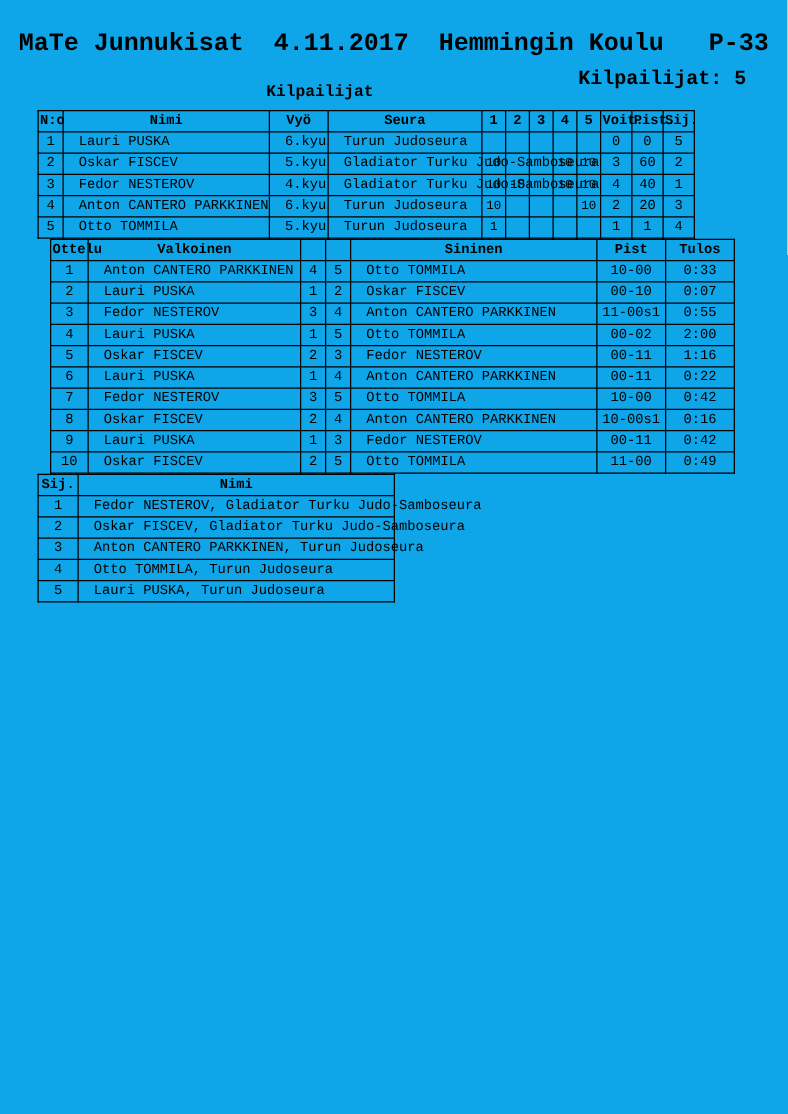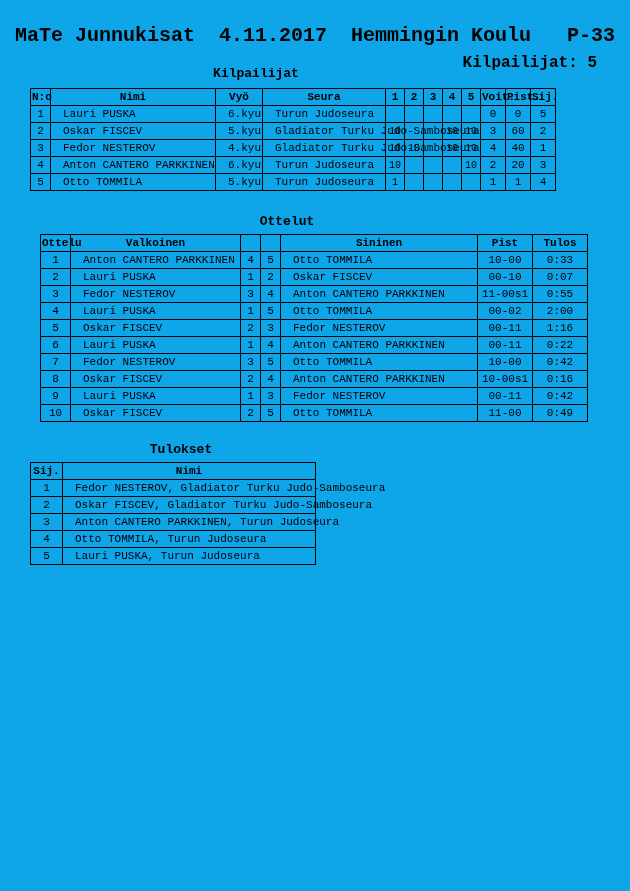--- a/index.html
+++ b/index.html
@@ -163,21 +163,20 @@
         <td class="mx"></td>
         <td class="mx"></td>
         <td class="mx"></td>
         <td class="ctr">1</td>
         <td class="ctr">1</td>
         <td class="ctr">4</td>
       </tr>
     </tbody>
   </table>
 
-  <div class="heading h2">Ottelut</div>
   <table class="t2">
     <colgroup>
       <col style="width:30px">
         <col style="width:170px">
         <col style="width:20px">
         <col style="width:20px">
       <col style="width:197px">
         <col style="width:55px">
         <col style="width:55px">
     </colgroup>
@@ -279,21 +278,20 @@
         <td class="left">Oskar FISCEV</td>
         <td class="ctr">2</td>
         <td class="ctr">5</td>
         <td class="left">Otto TOMMILA</td>
         <td class="ctr">11-00</td>
         <td class="ctr">0:49</td>
       </tr>
     </tbody>
   </table>
 
-  <div class="heading h3">Tulokset</div>
   <table class="t3">
     <colgroup>
       <col style="width:32px">
         <col style="width:253px">
     </colgroup>
     <thead>
       <tr>
         <th>Sij.</th>
         <th>Nimi</th>
       </tr>

